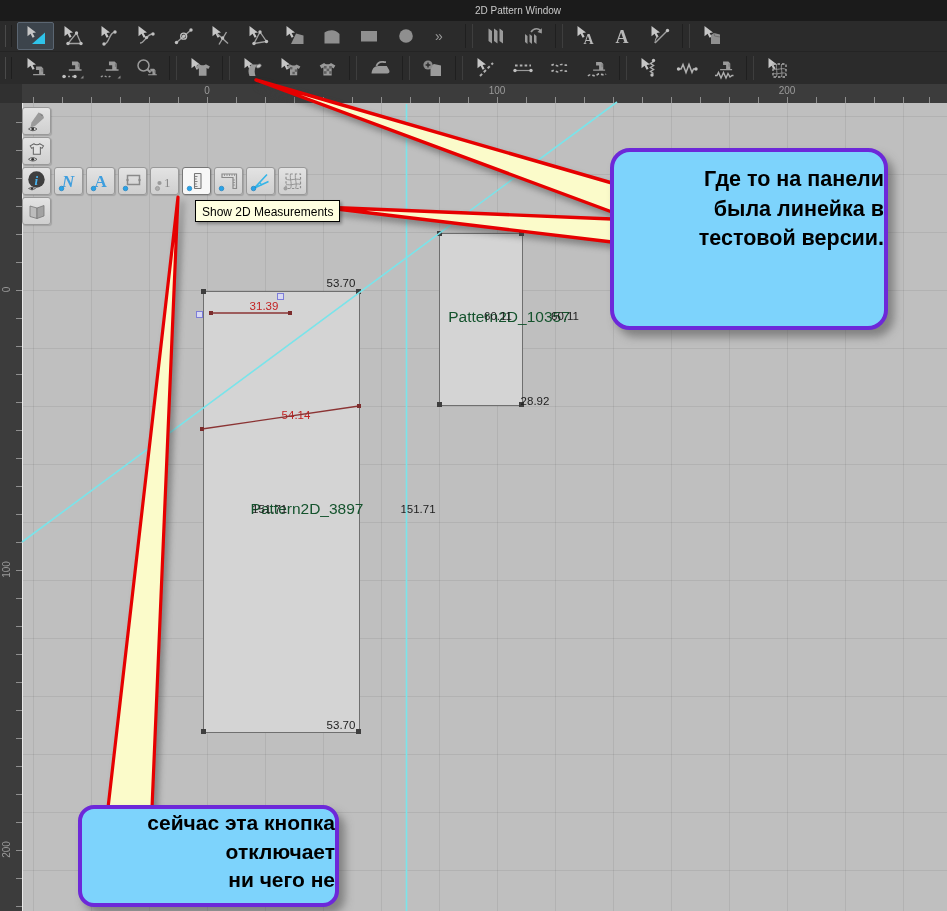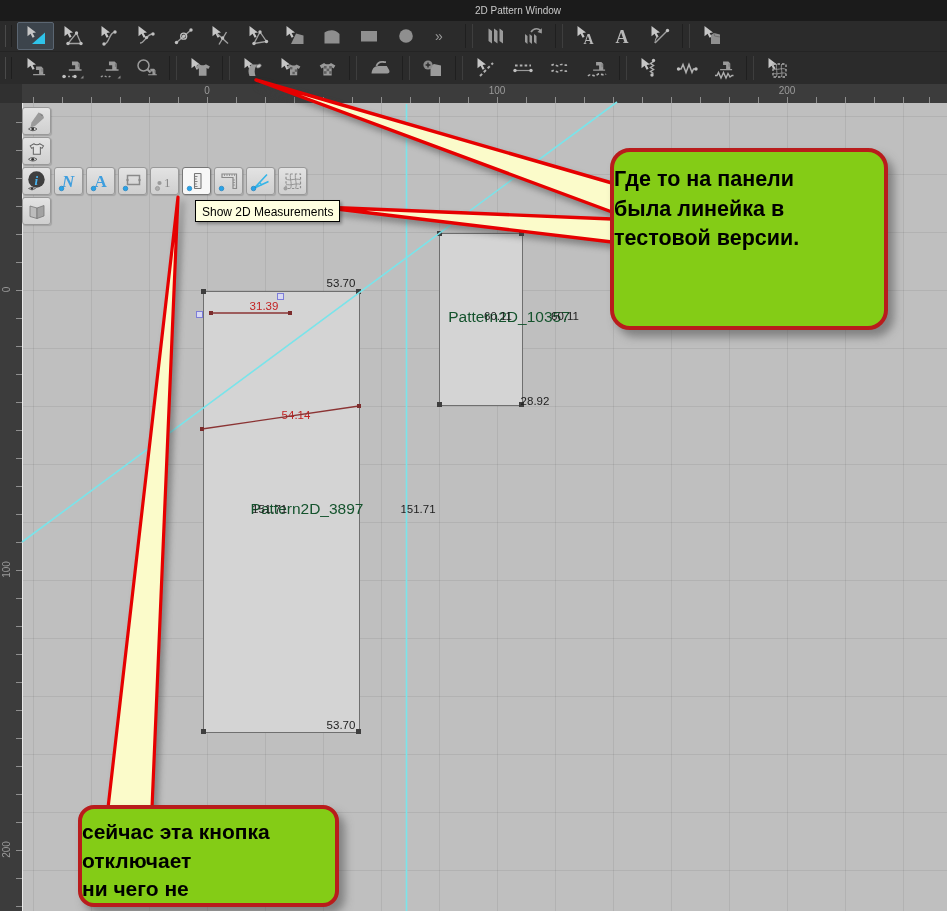--- a/index.html
+++ b/index.html
@@ -59,26 +59,26 @@
        border:1px solid #999;border-radius:3px;display:flex;align-items:center;justify-content:center;
        z-index:30;box-shadow:1px 1px 1px rgba(0,0,0,0.15);}
   #panel-row{position:absolute;left:22px;top:167px;display:flex;gap:3px;z-index:30;}
   #panel-row .pbtn{position:static;}
   .pbtn.hover{background:#f7f7f7;border-color:#777;}
   
   #tooltip{position:absolute;left:195px;top:200px;height:22px;line-height:18px;padding:2px 6px;
        background:#ffffe1;border:1px solid #000;font-size:12px;color:#000;white-space:nowrap;
        z-index:60;box-sizing:border-box;box-shadow:2px 2px 3px rgba(0,0,0,0.3);}
   
-  .callout{position:absolute;background:#84cc16;border:4px solid #b91c1c;border-radius:20px;
+  .callout{position:absolute;background:#7dd3fc;border:4px solid #6d28d9;border-radius:20px;
        box-sizing:border-box;z-index:45;box-shadow:6px 7px 9px rgba(70,70,70,0.5);
-       text-align:left;font-weight:bold;color:#000;}
+       text-align:right;font-weight:bold;color:#000;}
   #callout-top{left:610px;top:148px;width:278px;height:182px;padding-top:13px;
        font-size:21.5px;line-height:29.5px;}
-  #callout-bottom{left:78px;top:805px;width:261px;height:102px;padding-top:9px;
+  #callout-bottom{left:78px;top:805px;width:261px;height:102px;
        font-size:21px;line-height:28.5px;border-radius:16px;}
 </style>
 </head>
 <body>
 
 <div id="app">
 
   <div id="titlebar">
     <span>2D Pattern Window</span>
   </div>

